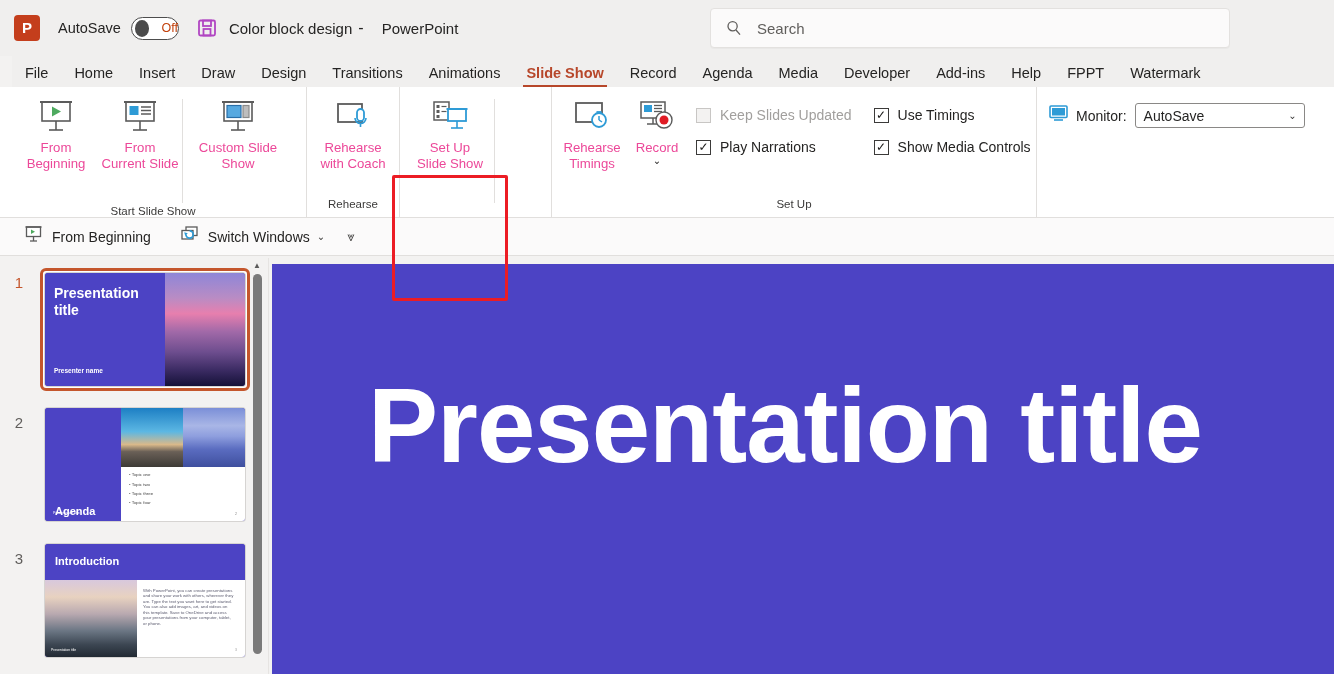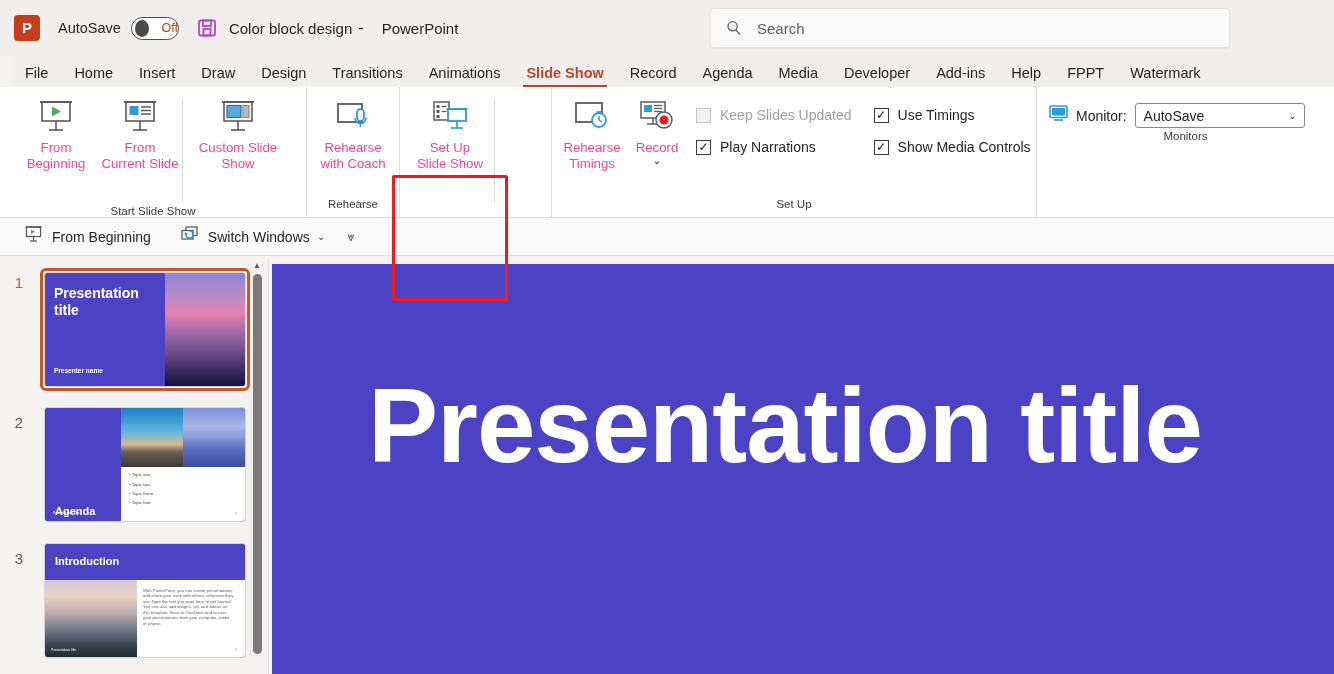--- a/index.html
+++ b/index.html
@@ -452,21 +452,20 @@
               <line x1="5" y1="15" x2="14" y2="15" stroke="#2e9bd6" stroke-width="1.6"></line>
             </svg>
           </div>
           <div class="mon-lbl">Monitor:</div>
           <div class="mon-select">
             <span>AutoSave</span>
             <span class="cv">⌄</span>
           </div>
         </div>
       </div>
-      <div class="grp-label">Monitors</div>
     </div>
 
     <div class="highlight-box"></div>
   </div>
 
   <div class="qbar">
     <div class="qitem">
       <div>
         <svg width="19" height="19" viewBox="0 0 19 19">
           <rect x="2.5" y="2" width="14" height="9.5" fill="#fff" stroke="#5b5b5b" stroke-width="1.3"></rect>

